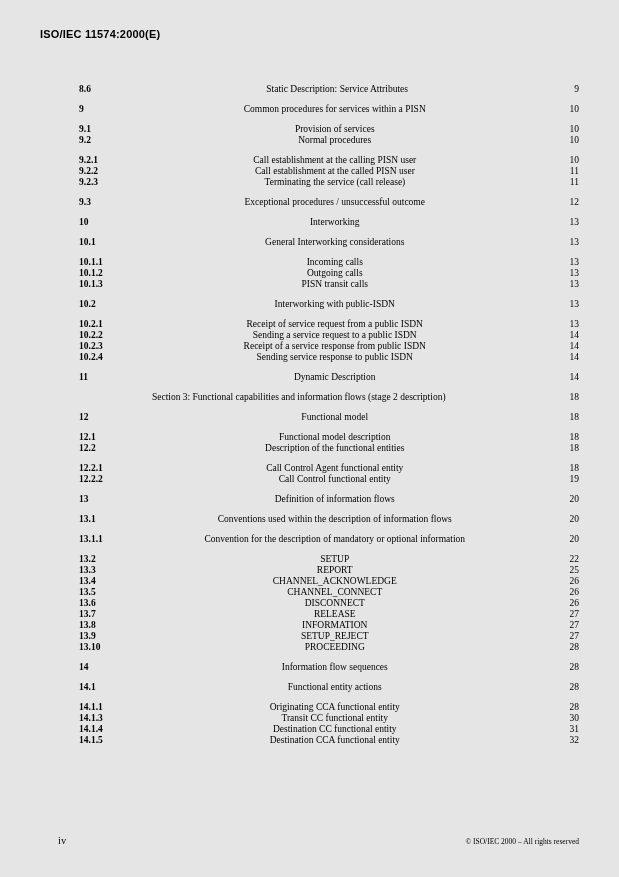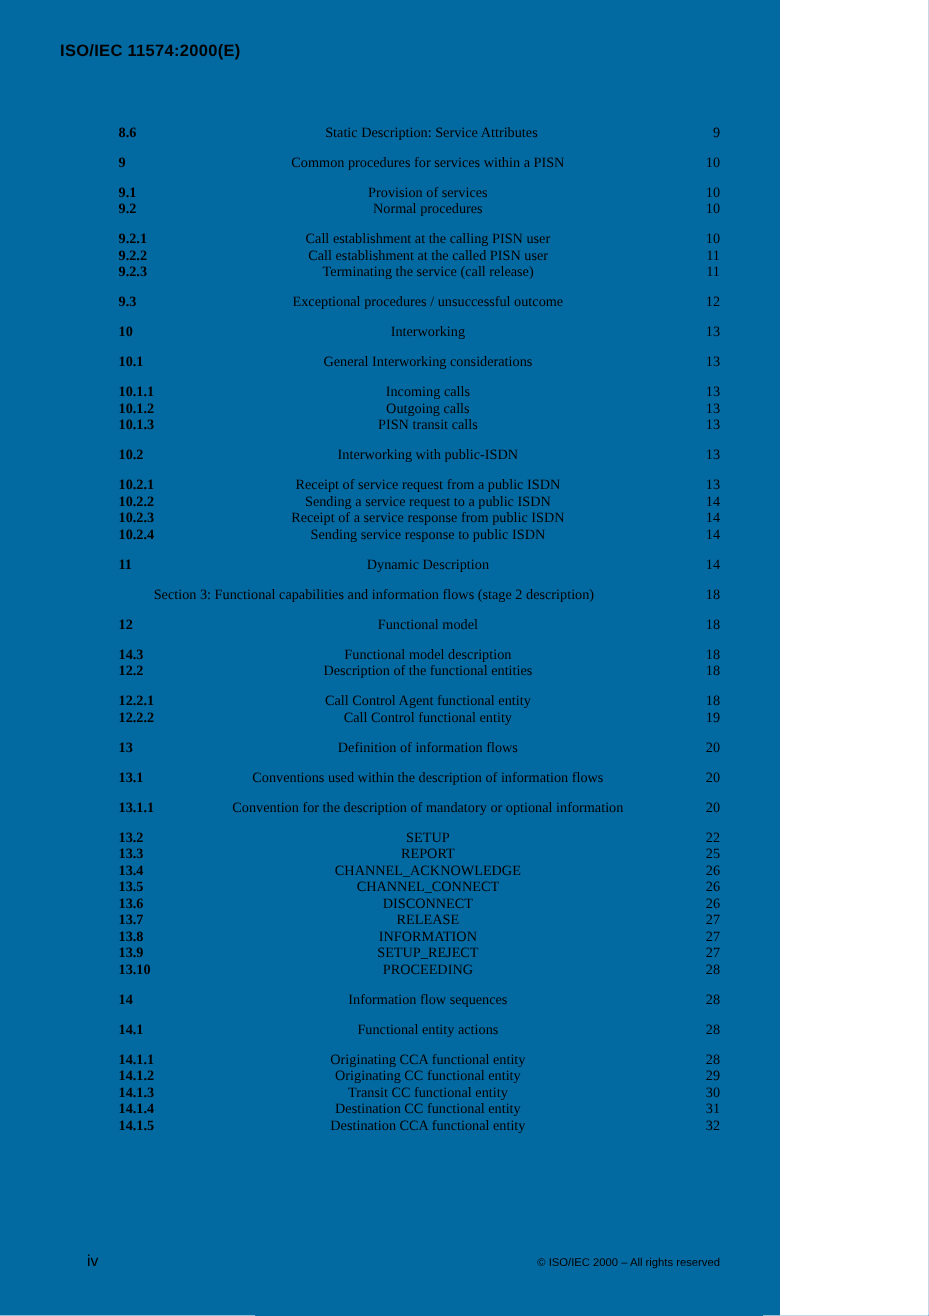--- a/index.html
+++ b/index.html
@@ -1,21 +1,21 @@
 <!DOCTYPE html>
 <html><head>
 <meta charset="utf-8">
 <style>
   * { margin: 0; padding: 0; box-sizing: border-box; }
   html, body { background: #ffffff; }
   .page {
     position: relative;
-    width: 520px;
+    width: 619px;
     height: 877px;
-    background: #0369a1;
+    background: #e5e5e5;
     color: #000000;
     font-family: "Liberation Serif", serif;
     overflow: hidden;
   }
   .doc-header {
     position: absolute;
     top: 28px;
     left: 40px;
     font-family: "Liberation Sans", sans-serif;
     font-weight: bold;
@@ -54,21 +54,21 @@
   }
   .section-row { font-weight: normal; }
   .doc-footer {
     position: absolute;
     left: 40px;
     right: 40px;
     top: 835px;
     display: flex;
     justify-content: space-between;
     align-items: baseline;
-    font-family: Liberation Sans, sans-serif;
+    font-family: Liberation Serif, serif;
     padding-left: 18px;
   }
   .footer-page-label { font-size: 10.5px; }
   .footer-copyright { font-size: 7.5px; }
 </style>
 </head>
 <body>
 
 <div class="page">
   <div class="doc-header">ISO/IEC 11574:2000(E)</div>
@@ -199,21 +199,21 @@
       </div>
       <div class="toc-group">
         <div class="toc-row">
           <span class="toc-num">12</span>
           <span class="toc-title">Functional model</span>
           <span class="toc-page">18</span>
         </div>
       </div>
       <div class="toc-group">
         <div class="toc-row">
-          <span class="toc-num">14.3</span>
+          <span class="toc-num">12.1</span>
           <span class="toc-title">Functional model description</span>
           <span class="toc-page">18</span>
         </div>
         <div class="toc-row">
           <span class="toc-num">12.2</span>
           <span class="toc-title">Description of the functional entities</span>
           <span class="toc-page">18</span>
         </div>
       </div>
       <div class="toc-group">
@@ -308,25 +308,20 @@
           <span class="toc-num">14.1</span>
           <span class="toc-title">Functional entity actions</span>
           <span class="toc-page">28</span>
         </div>
       </div>
       <div class="toc-group">
         <div class="toc-row">
           <span class="toc-num">14.1.1</span>
           <span class="toc-title">Originating CCA functional entity</span>
           <span class="toc-page">28</span>
-        </div>
-        <div class="toc-row">
-          <span class="toc-num">14.1.2</span>
-          <span class="toc-title">Originating CC functional entity</span>
-          <span class="toc-page">29</span>
         </div>
         <div class="toc-row">
           <span class="toc-num">14.1.3</span>
           <span class="toc-title">Transit CC functional entity</span>
           <span class="toc-page">30</span>
         </div>
         <div class="toc-row">
           <span class="toc-num">14.1.4</span>
           <span class="toc-title">Destination CC functional entity</span>
           <span class="toc-page">31</span>

